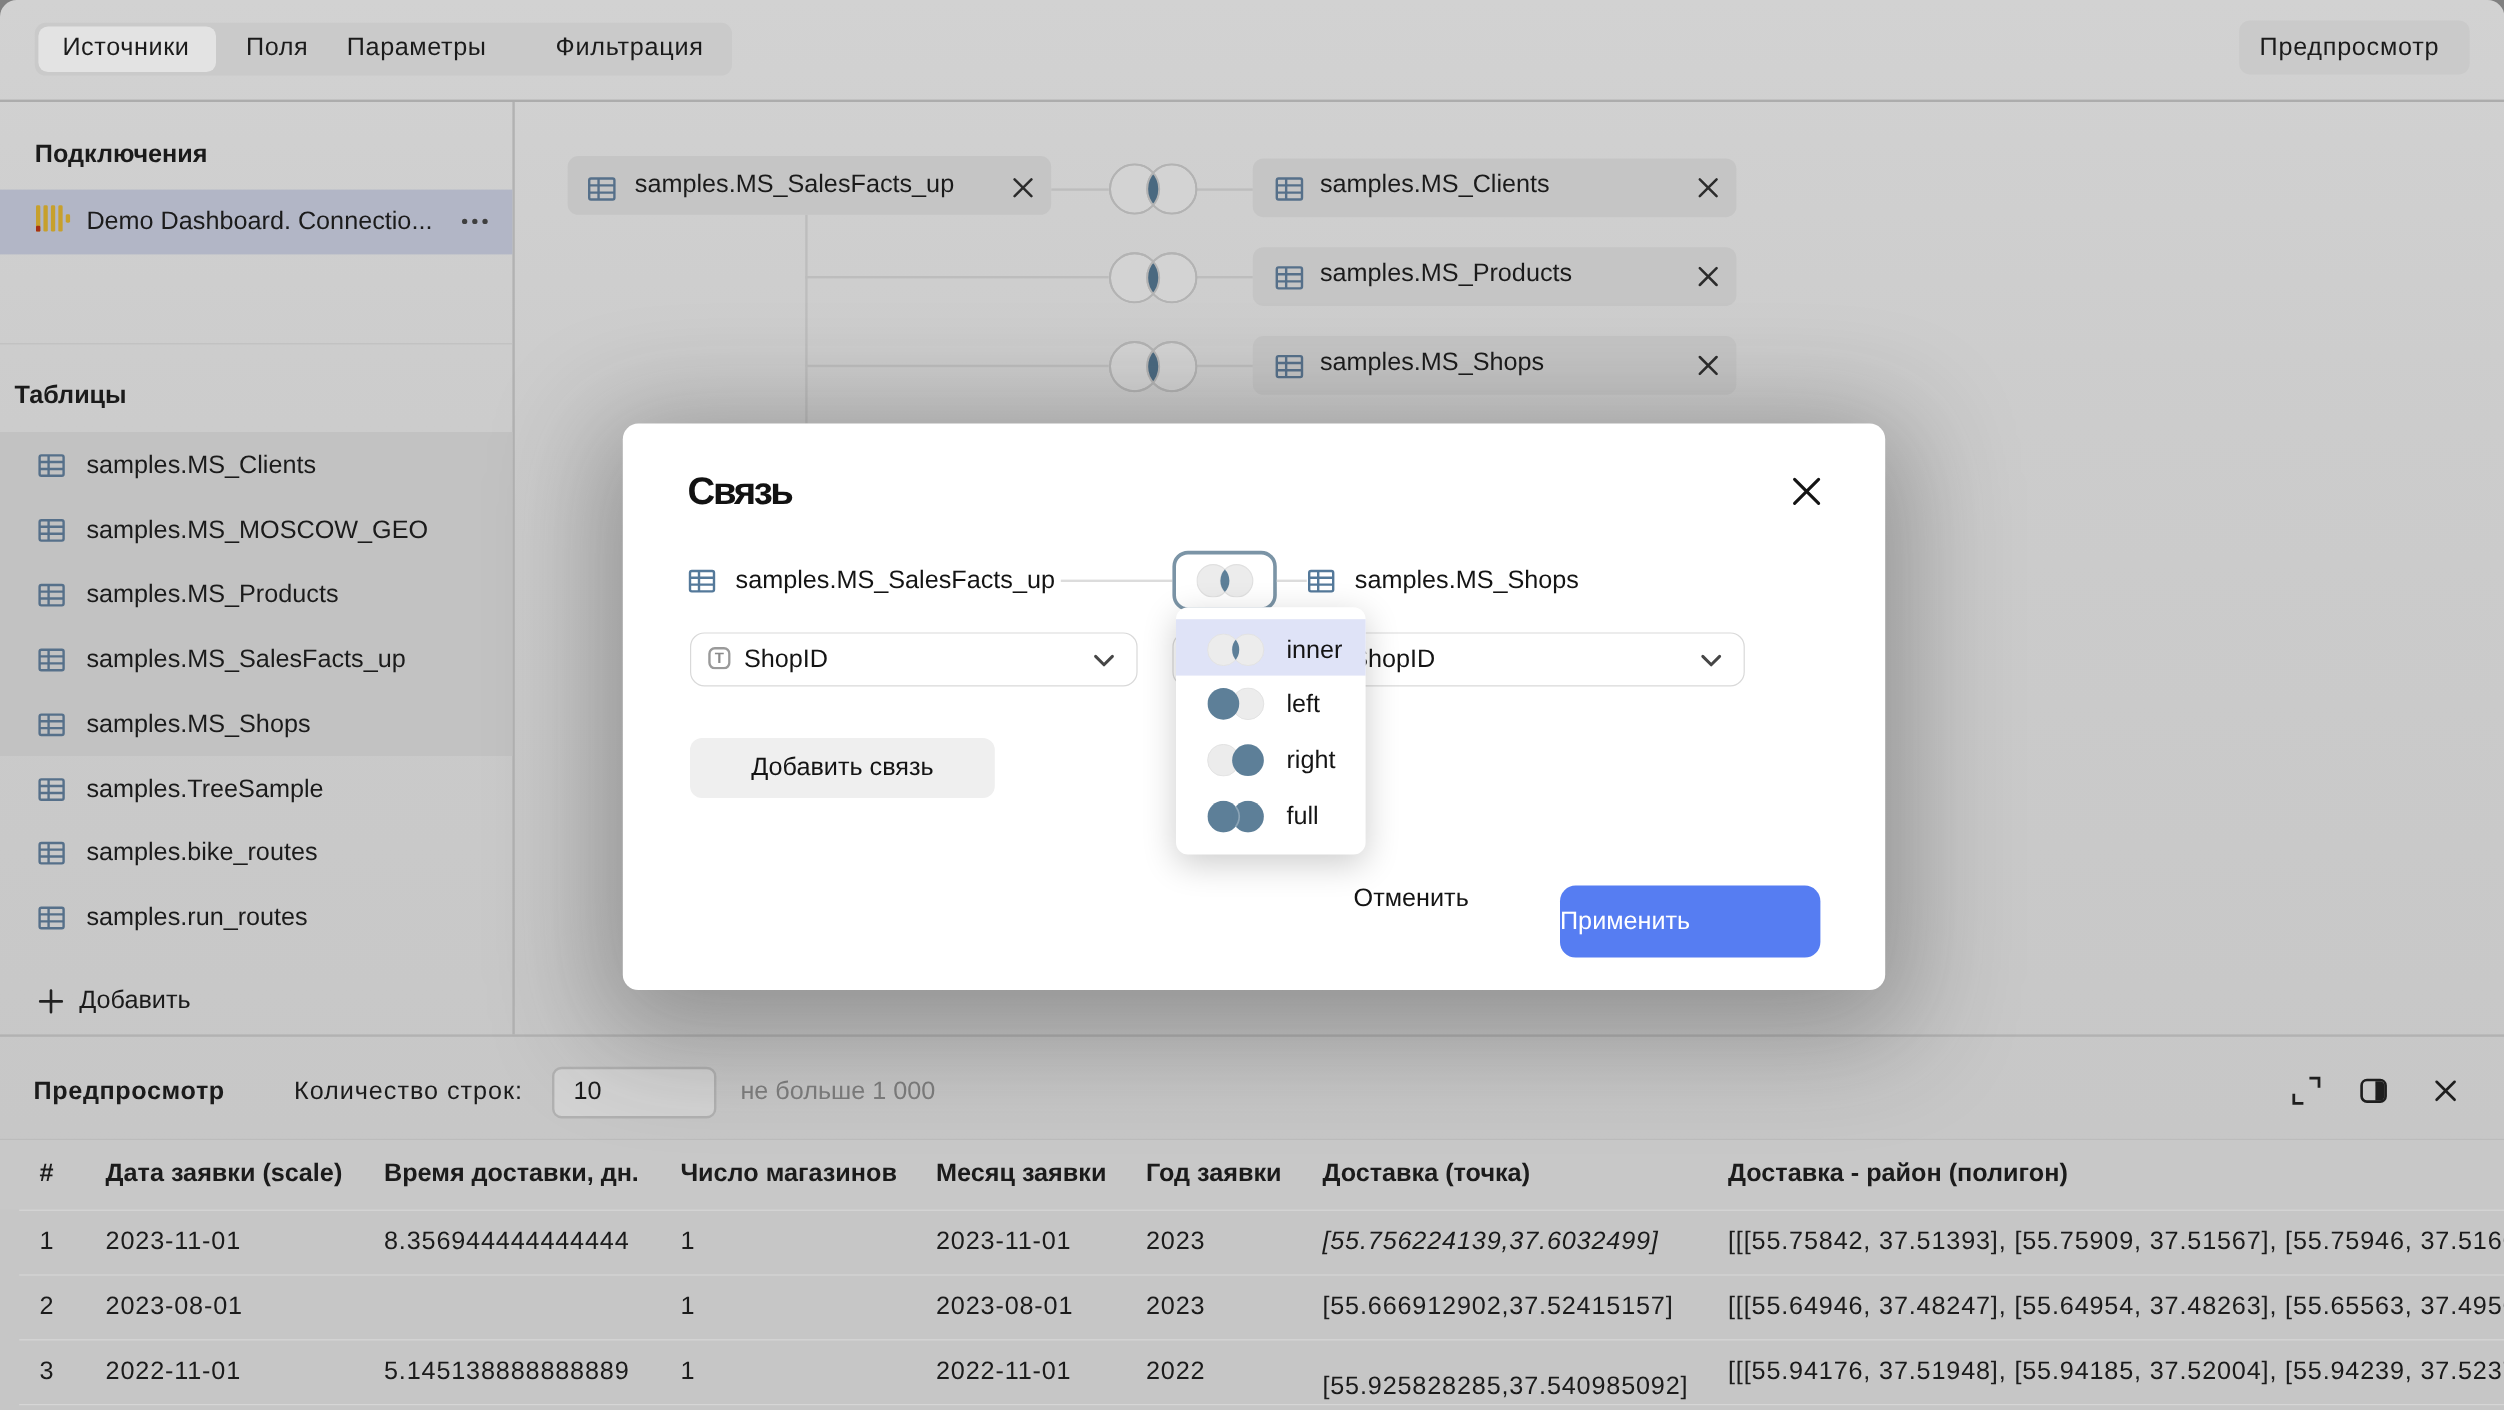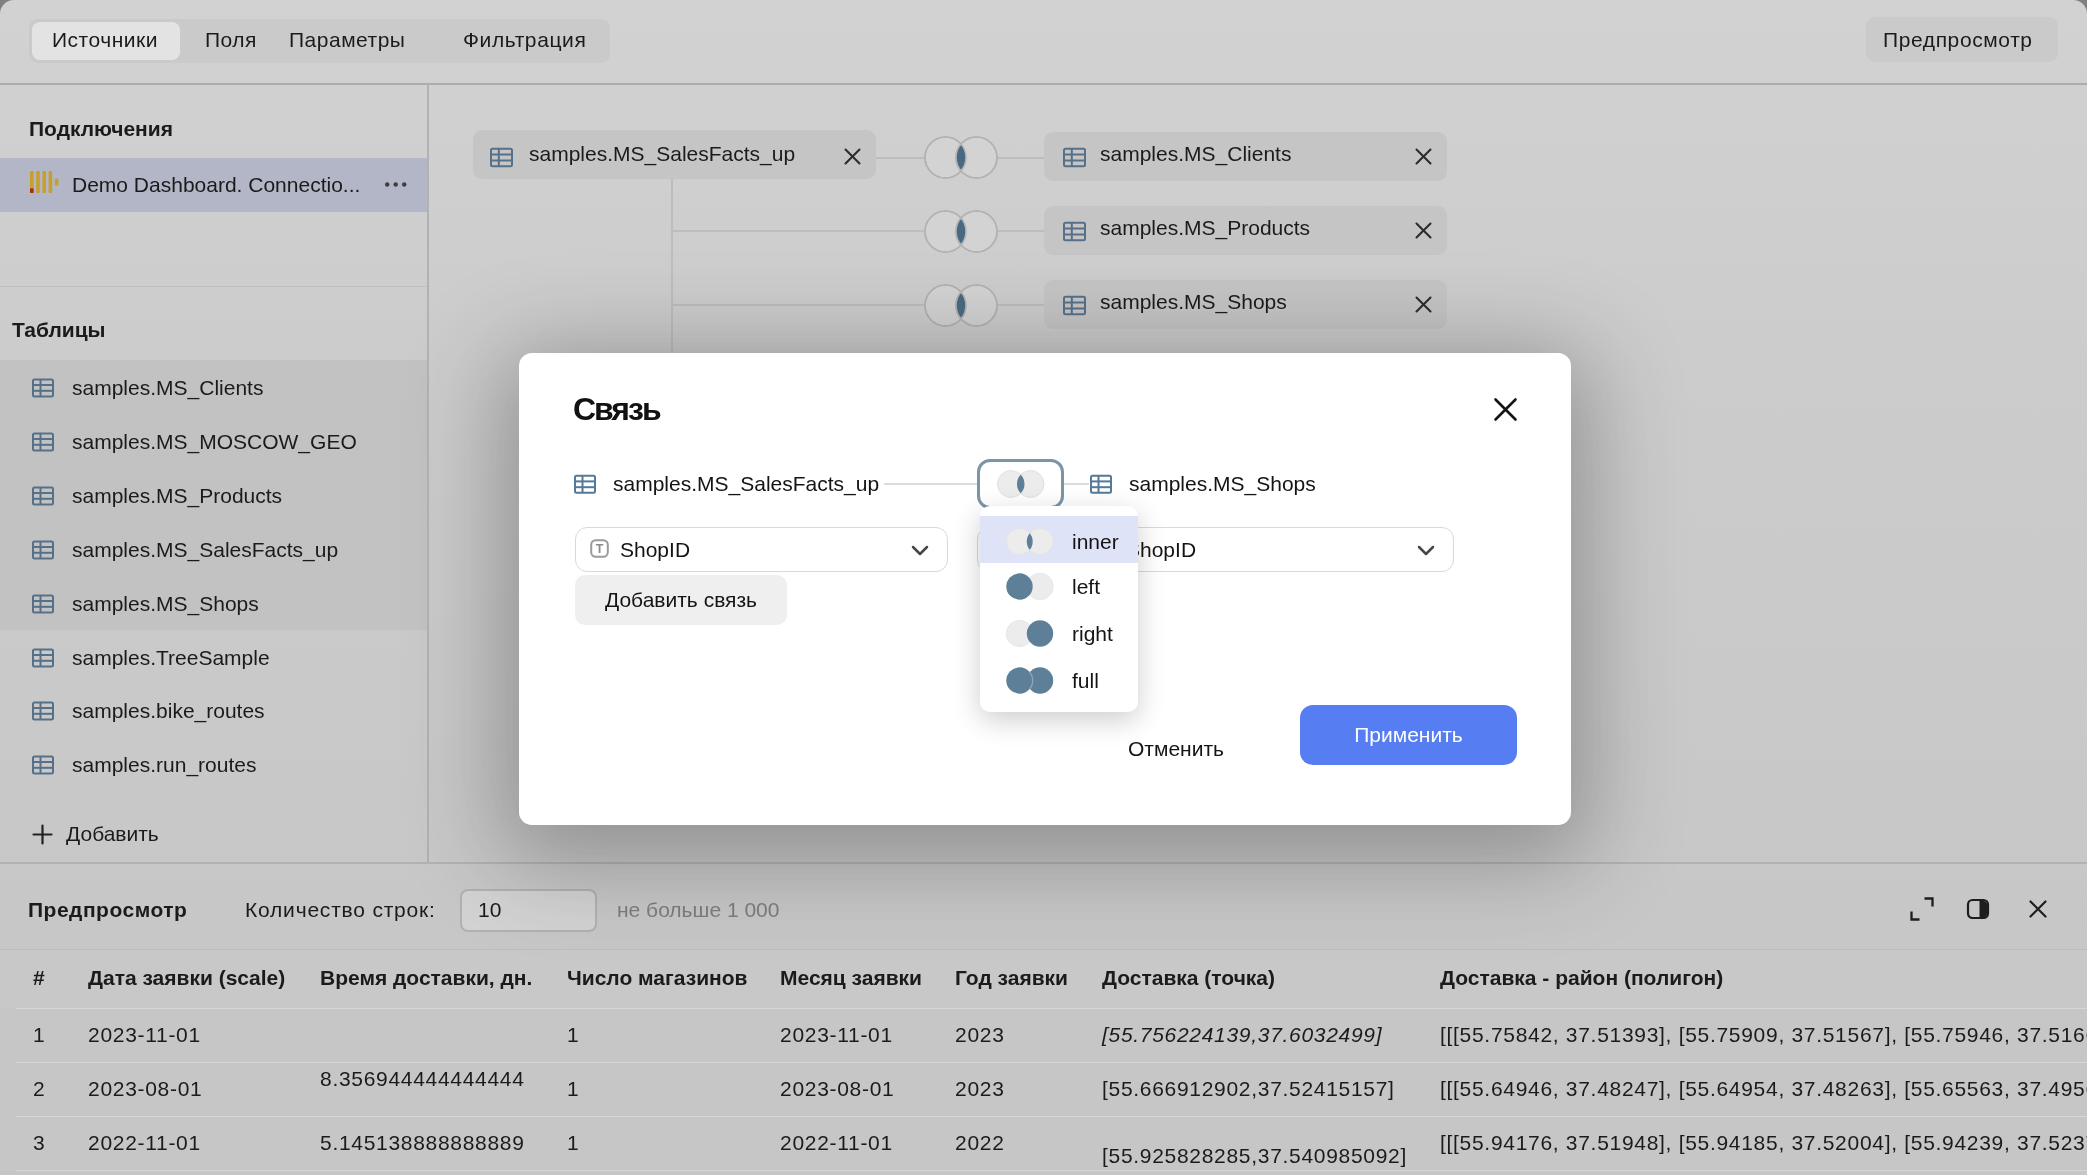--- a/index.html
+++ b/index.html
@@ -158,21 +158,21 @@
     <div class="txt b" style="left:88px;top:966px;">Дата заявки (scale)</div>
     <div class="txt b" style="left:320px;top:966px;">Время доставки, дн.</div>
     <div class="txt b" style="left:567px;top:966px;">Число магазинов</div>
     <div class="txt b" style="left:780px;top:966px;">Месяц заявки</div>
     <div class="txt b" style="left:955px;top:966px;">Год заявки</div>
     <div class="txt b" style="left:1102px;top:966px;">Доставка (точка)</div>
     <div class="txt b" style="left:1440px;top:966px;">Доставка - район (полигон)</div>
 
     <div class="txt d" style="left:33px;top:1023px;">1</div>
     <div class="txt d" style="left:88px;top:1023px;">2023-11-01</div>
-    <div class="txt d" style="left:320px;top:1023px;margin-top:44px;">8.356944444444444</div>
+    <div class="txt d" style="left:320px;top:1023px;">8.356944444444444</div>
     <div class="txt d" style="left:567px;top:1023px;">1</div>
     <div class="txt d" style="left:780px;top:1023px;">2023-11-01</div>
     <div class="txt d" style="left:955px;top:1023px;">2023</div>
     <div class="txt d" style="left:1102px;top:1023px;font-style:italic;">[55.756224139,37.6032499]</div>
     <div class="txt d" style="left:1440px;top:1023px;">[[[55.75842, 37.51393], [55.75909, 37.51567], [55.75946, 37.51668], [55.75989, 37.518]]]</div>
 
     <div class="txt d" style="left:33px;top:1077px;">2</div>
     <div class="txt d" style="left:88px;top:1077px;">2023-08-01</div>
     <div class="txt d" style="left:567px;top:1077px;">1</div>
     <div class="txt d" style="left:780px;top:1077px;">2023-08-01</div>
@@ -221,26 +221,26 @@
         <path d="M2 2 L9 9 L16 2"></path>
       </svg>
 
     <div class="sel" style="left:977px;top:527px;width:86px;"></div>
     <div class="sel" style="left:1081px;top:527px;width:373px;"></div>
     <div class="txt" style="left:1126px;top:538px;color:#141414;">ShopID</div>
     <svg class="abs" style="left:1417px;top:545px;" width="18" height="11" viewBox="0 0 18 11" fill="none" stroke="#464646" stroke-width="2.5" stroke-linecap="round" stroke-linejoin="round">
         <path d="M2 2 L9 9 L16 2"></path>
       </svg>
 
-    <div class="abs" style="left:575px;top:575px;width:212px;height:50px;background:#efefef;border-radius:10px;text-align:center;">
+    <div class="abs" style="left:575px;top:615px;width:254px;height:50px;background:#efefef;border-radius:10px;text-align:center;">
       <div class="txt" style="position:static;line-height:50px;color:#141414;">Добавить связь</div>
     </div>
 
     <div class="txt" style="left:1126px;top:737px;width:100px;text-align:center;color:#141414;">Отменить</div>
-    <div class="abs" style="left:1300px;top:705px;width:217px;height:60px;background:#567df2;border-radius:13px;text-align:center;">
+    <div class="abs" style="left:1300px;top:738px;width:217px;height:60px;background:#567df2;border-radius:13px;">
       <div class="txt" style="position:static;line-height:60px;color:#fff;">Применить</div>
     </div>
 
     <div class="abs" style="left:980px;top:506px;width:158px;height:206px;background:#fff;border-radius:10px;box-shadow:0 8px 28px rgba(0,0,0,0.2);"></div>
     <div class="abs" style="left:980px;top:516px;width:158px;height:47px;background:#dfe3f7;"></div>
     <svg class="abs" style="left:1006px;top:528px;" width="48" height="27">
         <use href="#vpi"></use>
       </svg>
     <div class="txt" style="left:1072px;top:530px;color:#141414;">inner</div>
     <svg class="abs" style="left:1006px;top:573px;" width="48" height="27">

